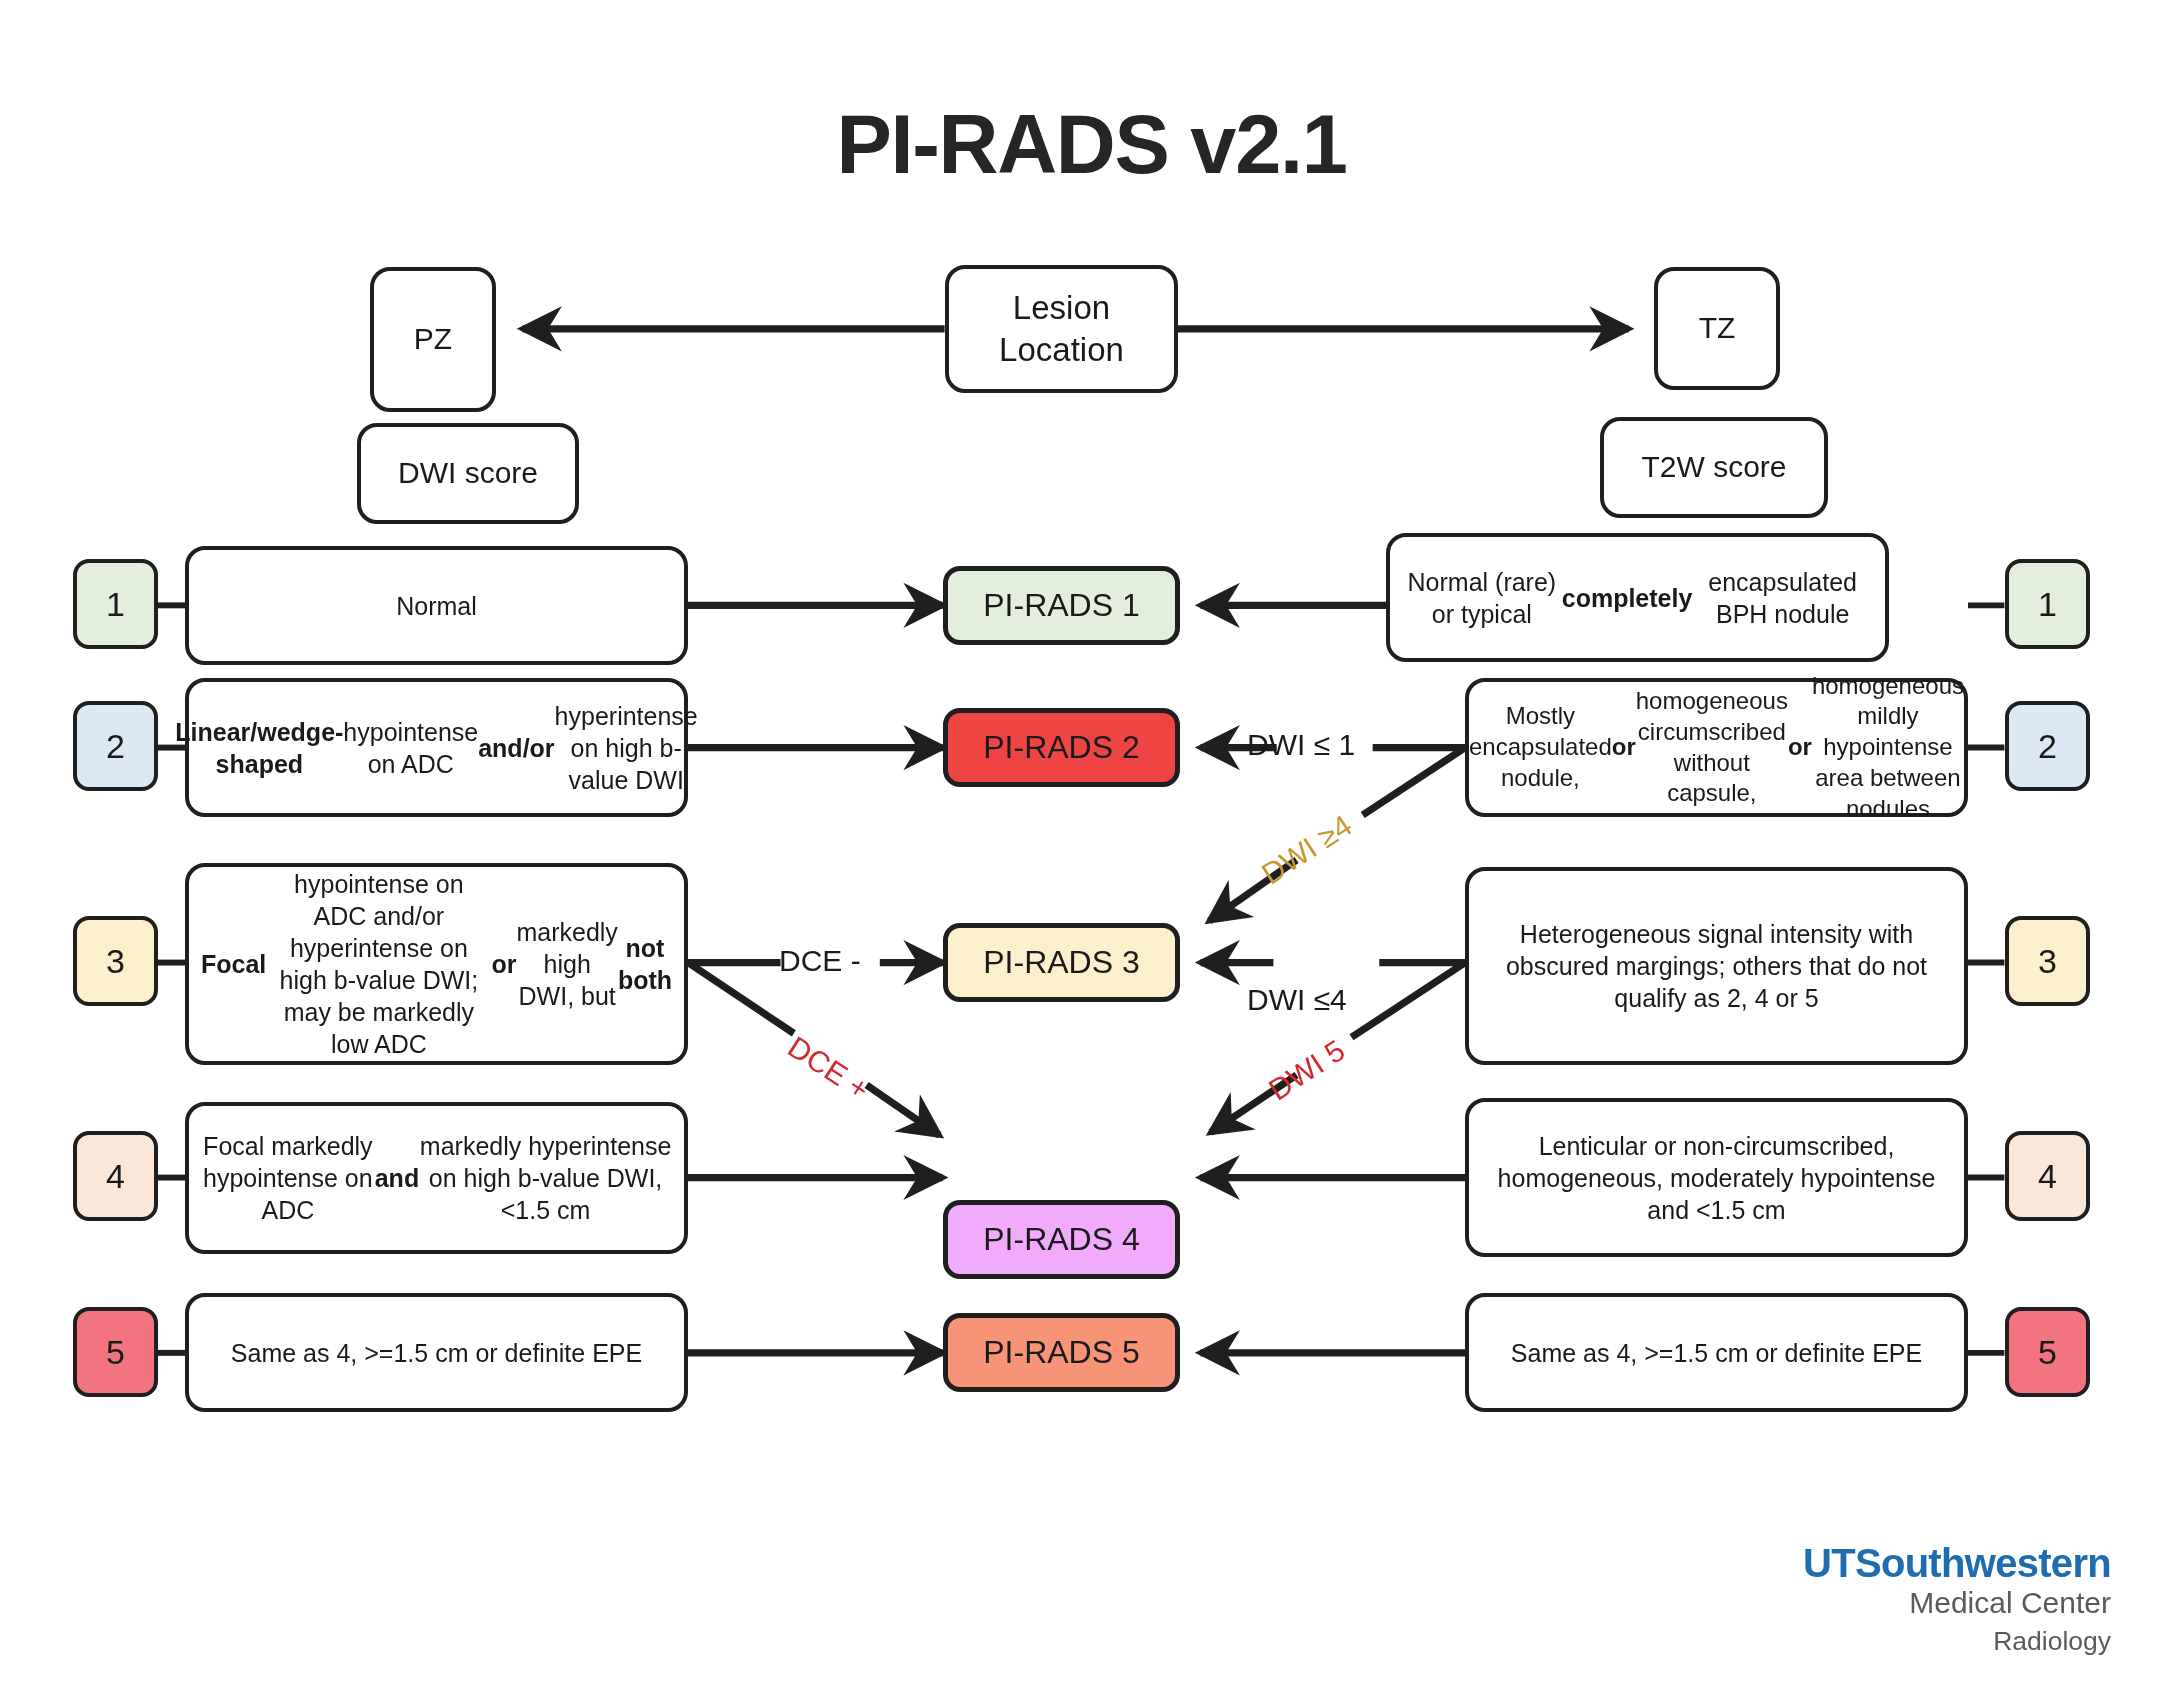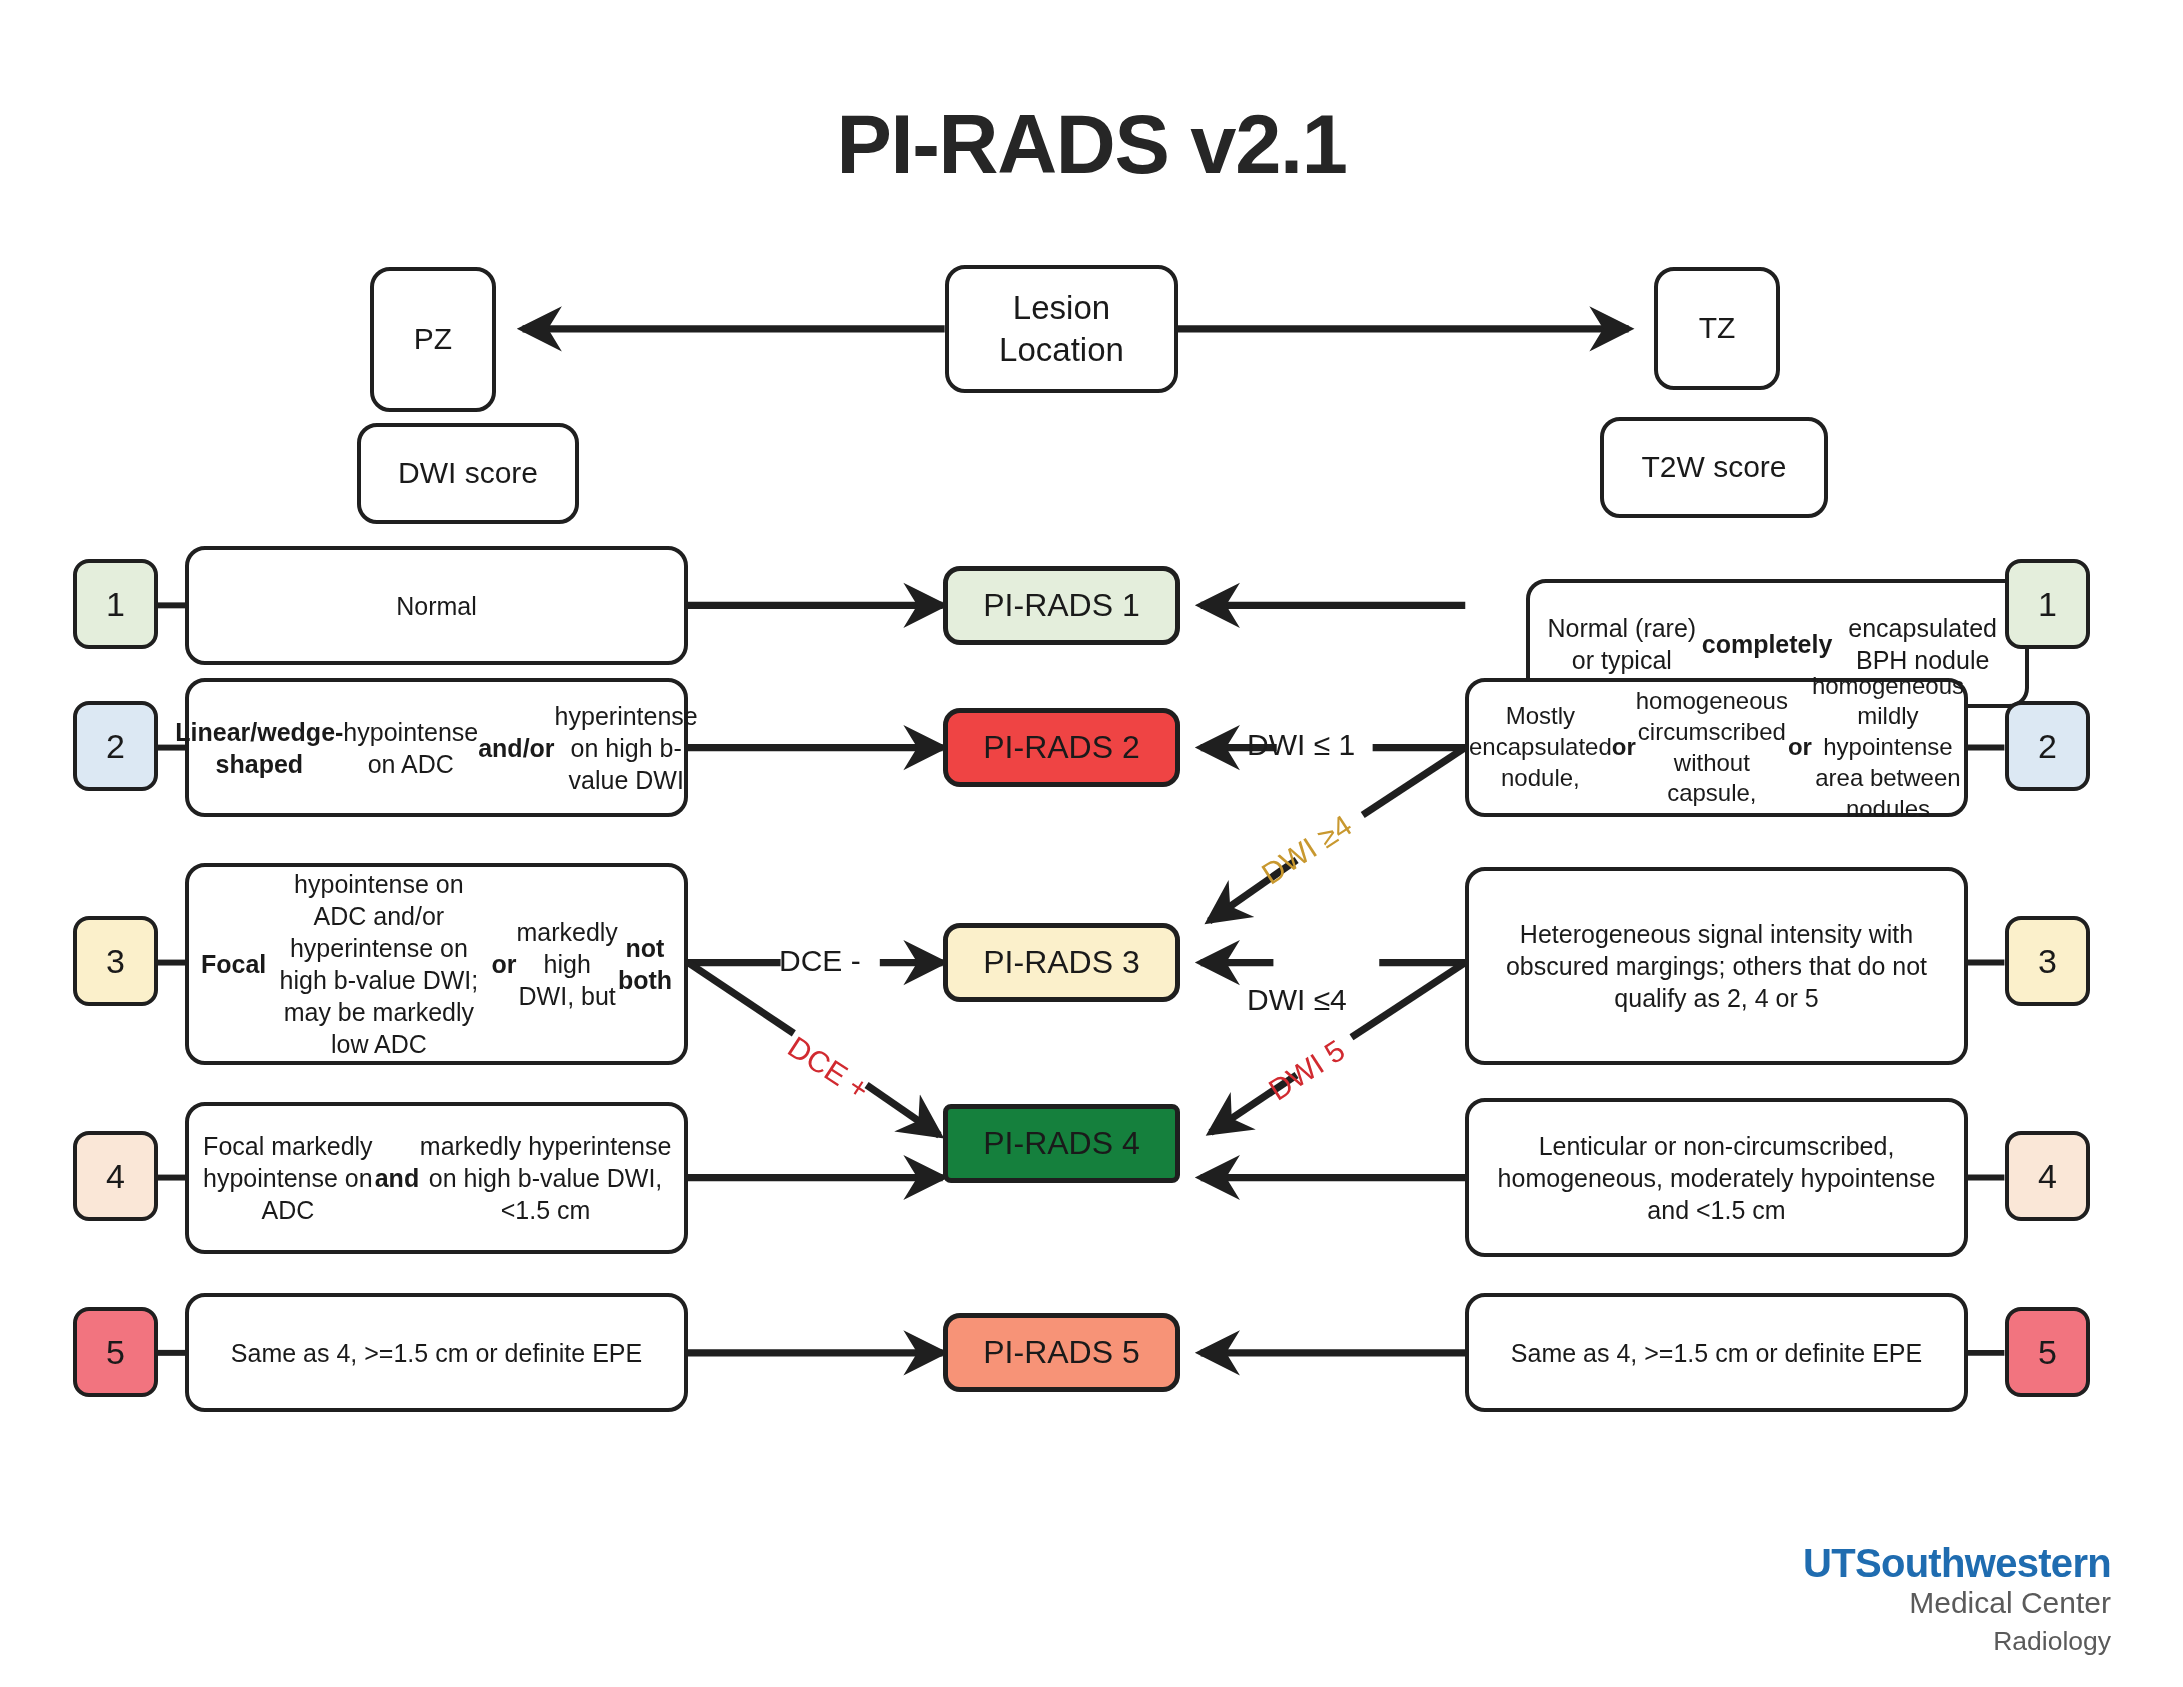--- a/index.html
+++ b/index.html
@@ -216,24 +216,24 @@
 
   <div class="node criteria" style="left:185px; top:546px; width:503px; height:119px;">Normal</div>
   <div class="node criteria" style="left:185px; top:678px; width:503px; height:139px;"><b>Linear/wedge-shaped</b> hypointense on ADC <b>and/or</b> hyperintense on high b-value DWI</div>
   <div class="node criteria" style="left:185px; top:863px; width:503px; height:202px;"><b>Focal</b> hypointense on ADC and/or hyperintense on high b-value DWI; may be markedly low ADC <b>or</b> markedly high DWI, but <b>not both</b></div>
   <div class="node criteria" style="left:185px; top:1102px; width:503px; height:152px;">Focal markedly hypointense on ADC <b>and</b> markedly hyperintense on high b-value DWI, &lt;1.5 cm</div>
   <div class="node criteria" style="left:185px; top:1293px; width:503px; height:119px;">Same as 4, &gt;=1.5 cm or definite EPE</div>
 
   <div class="node pirads" style="left: 943px; top: 566px; width: 237px; height: 79px; background: rgb(228, 238, 220);">PI-RADS 1</div>
   <div class="node pirads" style="left: 943px; top: 708px; width: 237px; height: 79px; background: #ef4444;">PI-RADS 2</div>
   <div class="node pirads" style="left: 943px; top: 923px; width: 237px; height: 79px; background: rgb(251, 240, 203);">PI-RADS 3</div>
-  <div class="node pirads" style="left: 943px; top: 1104px; width: 237px; height: 79px; background: #15803d; border-radius: 8px;">PI-RADS 4</div>
+  <div class="node pirads" style="left: 943px; top: 1200px; width: 237px; height: 79px; background: #f0abfc;">PI-RADS 4</div>
   <div class="node pirads" style="left: 943px; top: 1313px; width: 237px; height: 79px; background: rgb(247, 147, 119);">PI-RADS 5</div>
 
-  <div class="node criteria" style="left:1526px; top:533px; width:503px; height:129px;margin-top:46px;">Normal (rare) or typical <b>completely</b> encapsulated BPH nodule</div>
+  <div class="node criteria" style="left:1386px; top:533px; width:503px; height:129px;">Normal (rare) or typical <b>completely</b> encapsulated BPH nodule</div>
   <div class="node criteria tight" style="left:1465px; top:678px; width:503px; height:139px;">Mostly encapsulated nodule, <b>or</b> homogeneous circumscribed without capsule, <b>or</b> homogeneous mildly hypointense area between nodules</div>
   <div class="node criteria" style="left:1465px; top:867px; width:503px; height:198px;">Heterogeneous signal intensity with obscured margings; others that do not qualify as 2, 4 or 5</div>
   <div class="node criteria" style="left:1465px; top:1098px; width:503px; height:159px;">Lenticular or non-circumscribed, homogeneous, moderately hypointense and &lt;1.5 cm</div>
   <div class="node criteria" style="left:1465px; top:1293px; width:503px; height:119px;">Same as 4, &gt;=1.5 cm or definite EPE</div>
 
   <div class="chip" style="left: 2005px; top: 559px; width: 85px; height: 90px; background: rgb(228, 238, 220);">1</div>
   <div class="chip" style="left: 2005px; top: 701px; width: 85px; height: 90px; background: rgb(220, 232, 243);">2</div>
   <div class="chip" style="left: 2005px; top: 916px; width: 85px; height: 90px; background: rgb(251, 240, 203);">3</div>
   <div class="chip" style="left: 2005px; top: 1131px; width: 85px; height: 90px; background: rgb(250, 231, 215);">4</div>
   <div class="chip" style="left: 2005px; top: 1307px; width: 85px; height: 90px; background: rgb(242, 116, 127);">5</div>

